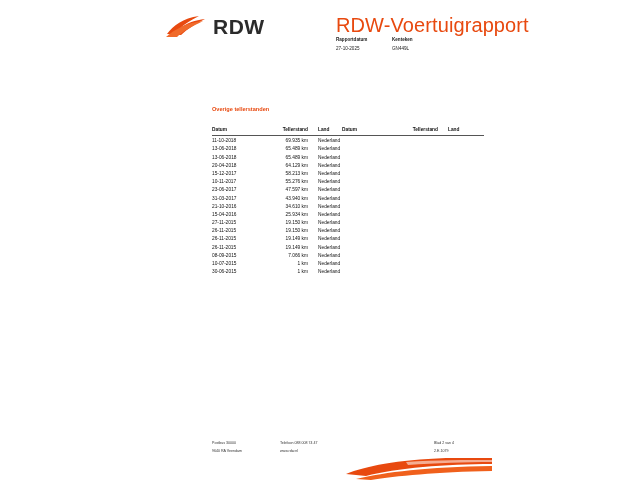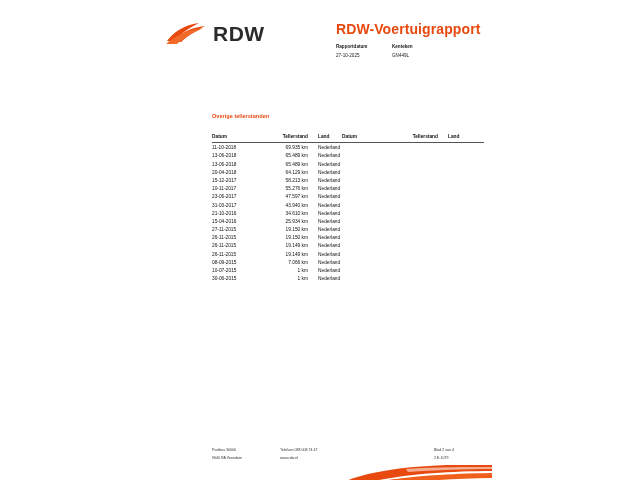--- a/index.html
+++ b/index.html
@@ -12,21 +12,20 @@
     background: #ffffff;
     font-family: "Liberation Sans", sans-serif;
     color: #1a1a1a;
     position: relative;
     overflow: hidden;
   }
   .page {
     position: relative;
     width: 640px;
     height: 349px;
-    margin-top: 7px;
   }
 
   
   .logo-wrap {
     position: absolute;
     left: 165px;
     top: 14px;
     display: flex;
     align-items: center;
   }
@@ -40,22 +39,22 @@
     font-size: 21px;
     font-weight: bold;
     letter-spacing: 0.5px;
     color: #2b2b2b;
   }
 
   .report-title {
     position: absolute;
     left: 336px;
     top: 14px;
-    font-size: 14px;
-    font-weight: bold;
+    font-size: 20px;
+    font-weight: normal;
     color: #e8490f;
     letter-spacing: 0.1px;
   }
 
   .meta {
     position: absolute;
     left: 336px;
     top: 36px;
     font-size: 4.6px;
     line-height: 1.9;

